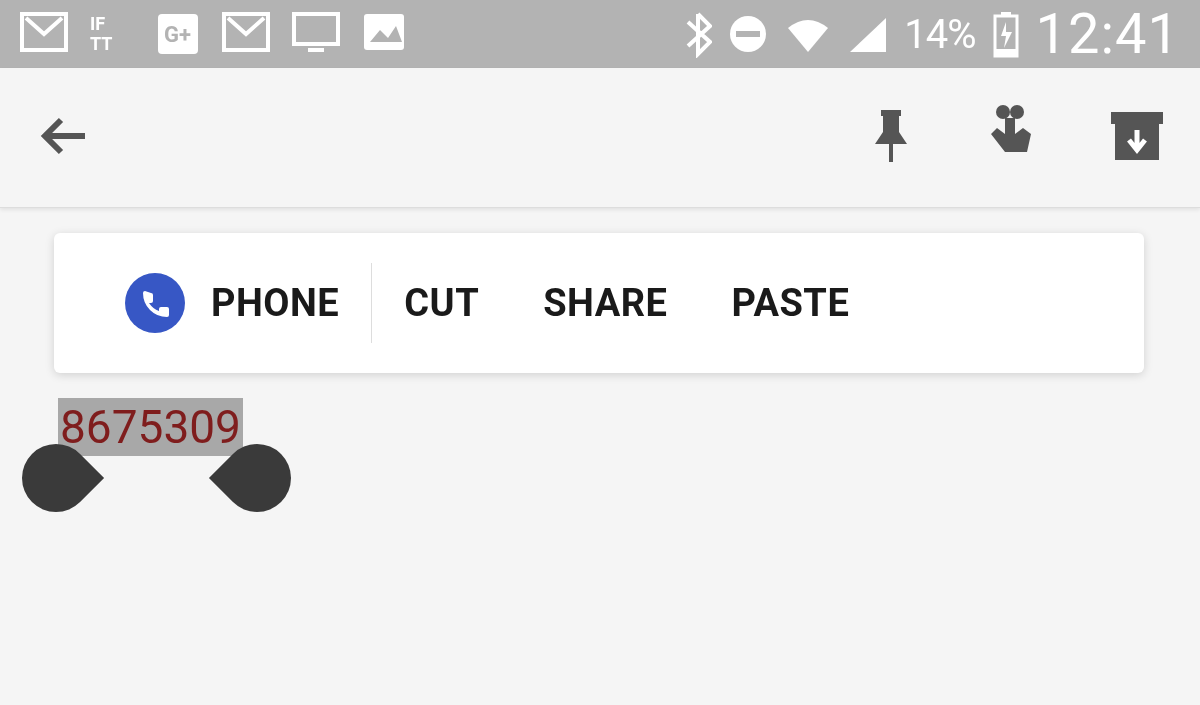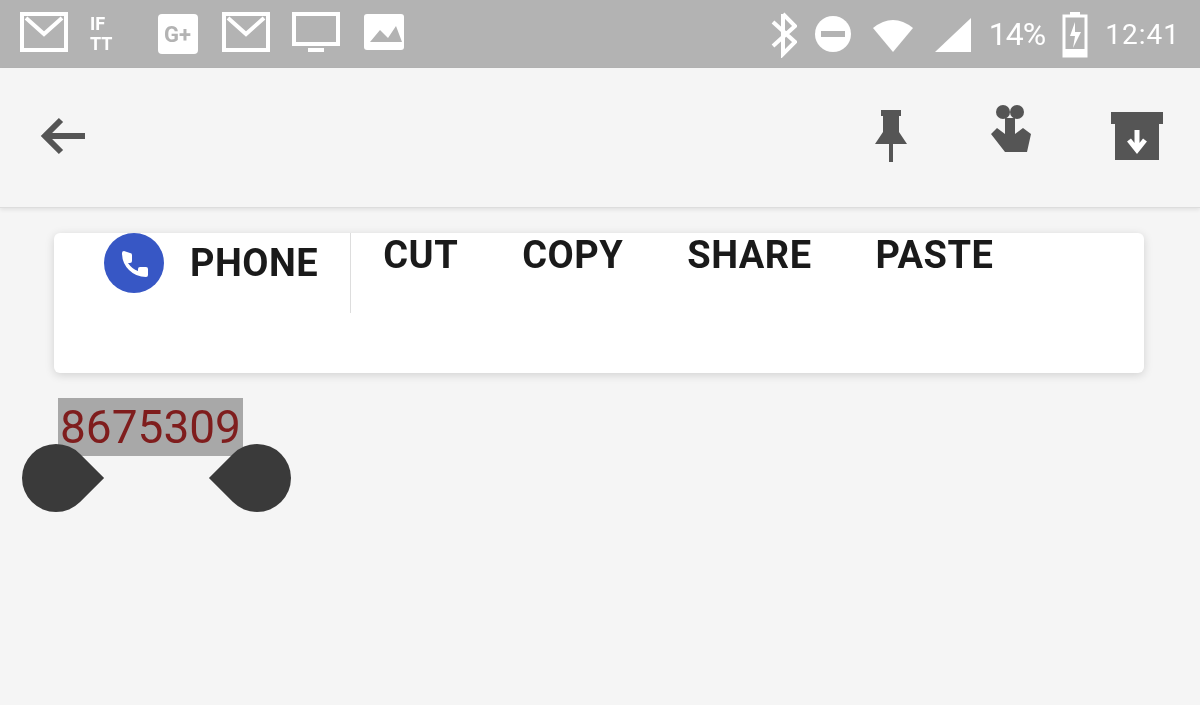--- a/index.html
+++ b/index.html
@@ -35,25 +35,25 @@
       align-items: center;
       gap: 16px;
       margin-left: auto;
       font-size: 40px;
       font-weight: 400;
     }
     .status-icon {
       display: inline-flex;
     }
     .battery-text {
-      font-size: 32px;
+      font-size: 40px;
       letter-spacing: -1px;
     }
     .clock {
-      font-size: 28px;
+      font-size: 56px;
       letter-spacing: 1px;
     }
     
     
     .app-bar {
       height: 140px;
       background: #f5f5f5;
       display: flex;
       align-items: center;
       padding: 0 35px;
@@ -71,22 +71,22 @@
     .context-menu {
       position: absolute;
       top: 233px;
       left: 54px;
       right: 56px;
       height: 140px;
       background: #fff;
       border-radius: 6px;
       box-shadow: 0 2px 10px rgba(0,0,0,0.15);
       display: flex;
-      align-items: flex-start;
-      padding: 0 18px;
+      align-items: center;
+      padding: 0 39px;
     }
     .menu-item {
       font-size: 38px;
       font-weight: 700;
       color: #1a1a1a;
       padding: 0 32px;
       display: flex;
       align-items: center;
       gap: 26px;
       cursor: pointer;
@@ -264,21 +264,18 @@
           <path d="M8 6 Q6 6 6 8 Q6 18 13 25 Q20 32 30 32 Q32 32 32 30 L32 24 Q32 22 30 22 L24 22 Q22 22 22 24 L22 26 Q16 24 12 18 L14 18 Q16 18 16 16 L16 10 Q16 8 14 8 Z" fill="#fff"></path>
         </svg>
     </span>
     <span>PHONE</span>
   </div>
   <div class="menu-divider"></div>
   <div class="menu-item">
     <span>CUT</span>
   </div>
   <div class="menu-item">
-    <span>COPY</span>
-  </div>
-  <div class="menu-item">
     <span>SHARE</span>
   </div>
   <div class="menu-item">
     <span>PASTE</span>
   </div>
 </div>
 
 </body></html>

